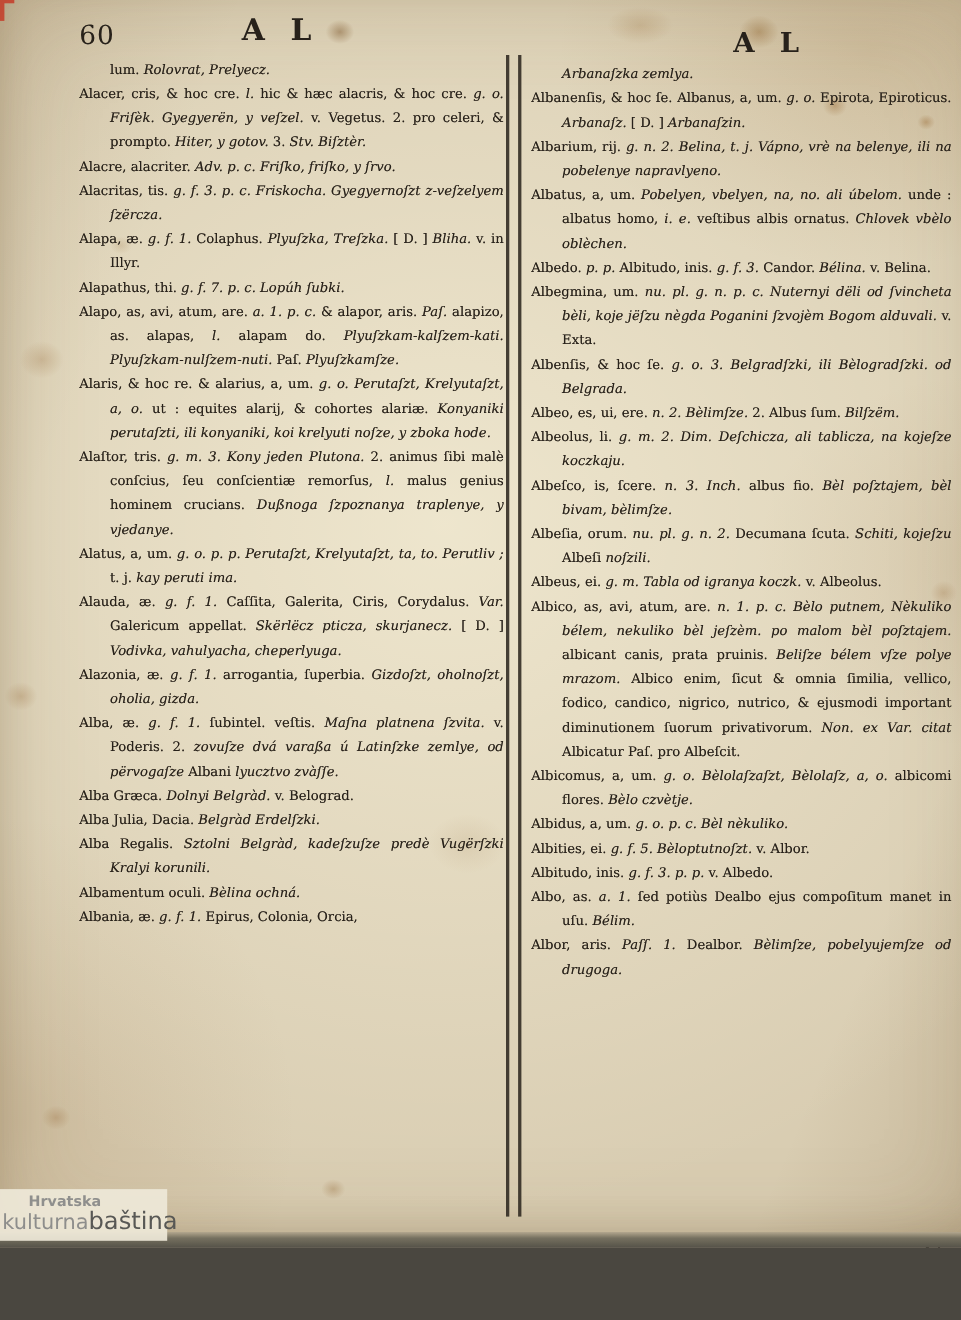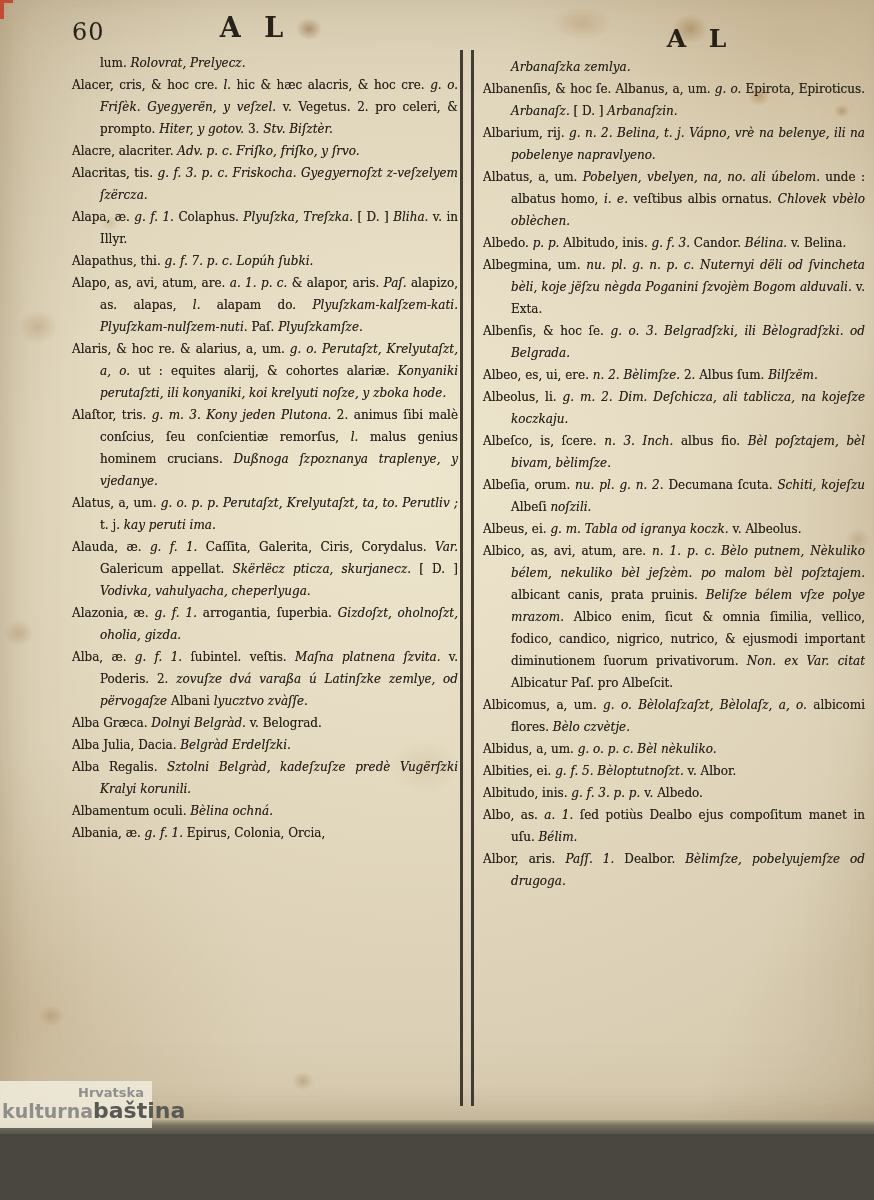--- a/index.html
+++ b/index.html
@@ -50,22 +50,22 @@
   
   .bottom-strip{position:absolute;left:0;bottom:0;width:100%;height:14px;
     background:linear-gradient(to bottom,#b3a78e 0%,#75705f 40%,#565349 100%);}
   
   .red-mark{position:absolute;left:0;top:0;width:9px;height:16px;
     border-left:4px solid #c53b28;border-top:3px solid #c53b28;opacity:.85;}
   
   .watermark{position:absolute;left:0;bottom:6px;width:152px;box-sizing:border-box;
     background:rgba(238,232,216,0.92);padding:5px 8px 6px 2px;
     font-family:"DejaVu Sans","Liberation Sans",sans-serif;line-height:1.02;}
-  .wm1{display:block;font-weight:bold;font-size:13px;color:#8f8f8d;margin-left:24px;text-align:right;}
-  .wm2{display:block;font-weight:bold;white-space:nowrap;}
+  .wm1{display:block;font-weight:bold;font-size:13px;color:#8f8f8d;margin-left:24px;}
+  .wm2{display:block;font-weight:normal;white-space:nowrap;}
   .wm2a{font-size:19px;color:#8e8e8c;}
   .wm2b{font-size:22px;color:#58585500;color:#585855;}
 </style>
 </head>
 <body>
 
 <div class="photo">
   <div class="paper">
     <div class="spot s1"></div>
     <div class="spot s2"></div>

